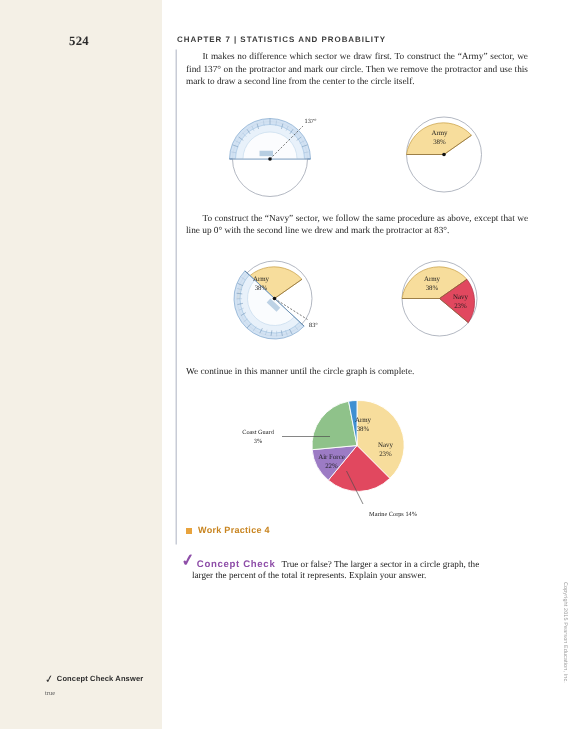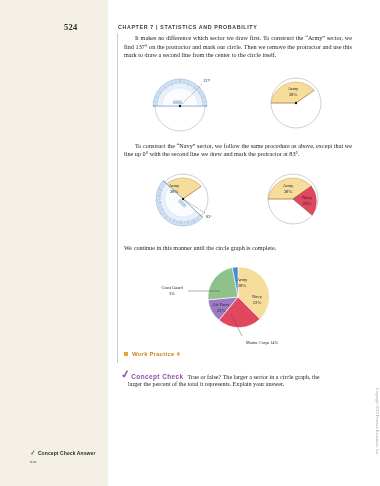--- a/index.html
+++ b/index.html
@@ -9,21 +9,21 @@
     font-family:"Liberation Serif", serif;
     overflow:hidden;
     position:relative;
   }
   .page{position:absolute;inset:0;background:#ffffff;}
   .margin-band{
     position:absolute;left:0;top:0;width:108px;height:486px;
     background:#f4f0e6;
   }
   .page-number{
-    position:absolute;left:64px;top:22px;
+    position:absolute;left:46px;top:22px;
     font-family:"Liberation Serif", serif;
     font-weight:bold;font-size:8.5px;color:#2b2b2b;
     letter-spacing:.2px;
   }
   .running-head{
     position:absolute;left:118px;top:24px;
     font-family:"Liberation Sans", sans-serif;
     font-size:5.3px;font-weight:bold;color:#3a3a3a;
     letter-spacing:.65px;
   }

